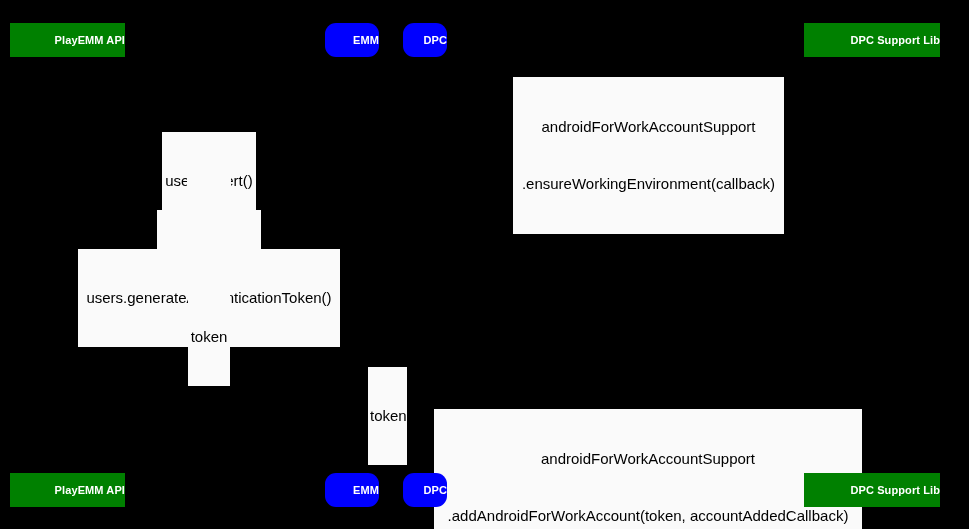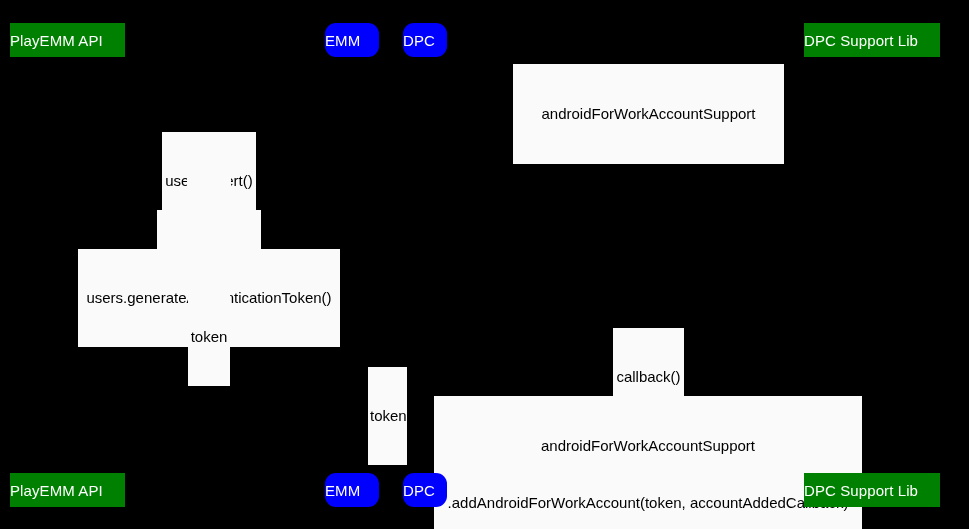--- a/index.html
+++ b/index.html
@@ -15,27 +15,28 @@
     position: relative;
     width: 969px;
     height: 529px;
     background: #000000;
     overflow: hidden;
   }
   .lifeline-box {
     position: absolute;
     display: flex;
     align-items: center;
-    justify-content: flex-start;
+    justify-content: flex-end;
     color: #ffffff;
-    font-size: 15px;
+    font-size: 11px;
     line-height: 1;
     white-space: nowrap;
     box-sizing: border-box;
     letter-spacing: 0.1px;
+    font-weight: bold;
   }
   .lifeline-box.green { background: #008000; }
   .lifeline-box.blue  { background: #0000ff; border-radius: 11px; }
 
   .msg-label {
     position: absolute;
     background: #fafafa;
     color: #000000;
     font-size: 15px;
     line-height: 19px;
@@ -43,20 +44,21 @@
     box-sizing: border-box;
     padding: 1px 1px 2px 1px;
     text-align: center;
   }
   .msg-label.single {
     padding: 1px 2px 2px 2px;
   }
   .msg-label.multi {
     padding: 2px 4px 3px 4px;
     line-height: 19px;
+    margin-top: 13px;
   }
   .msg-label .line {
     display: block;
   }
 </style>
 </head>
 <body>
 
 <div id="diagram">
 
@@ -71,20 +73,21 @@
   <div class="lifeline-box blue" style="left:403px; top:23px; width:44px; height:34px;">
     <span>DPC</span>
   </div>
 
   <div class="lifeline-box green" style="left:804px; top:23px; width:136px; height:34px;">
     <span>DPC Support Lib</span>
   </div>
 
   <div class="msg-label multi" style="left:513px; top:64px; width:271px;">
     <span class="line">androidForWorkAccountSupport</span>
+    <span class="line">.ensureWorkingEnvironment(callback)</span>
   </div>
 
   <div class="msg-label single" style="left:162px; top:132px; width:94px;">
     <span class="line">users.insert()</span>
   </div>
 
   <div class="msg-label single" style="left:187px; top:171px; width:44px;">
     <span class="line">userID</span>
   </div>
 
@@ -93,23 +96,20 @@
   </div>
 
   <div class="msg-label single" style="left:78px; top:249px; width:262px;">
     <span class="line">users.generateAuthenticationToken()</span>
   </div>
 
   <div class="msg-label single" style="left:188px; top:288px; width:42px;">
     <span class="line">token</span>
   </div>
 
-  <div class="msg-label single" style="left:613px; top:328px; width:71px;">
-    <span class="line">callback()</span>
-  </div>
 
   <div class="msg-label single" style="left:368px; top:367px; width:39px;">
     <span class="line">token</span>
   </div>
 
   <div class="msg-label multi" style="left:434px; top:396px; width:428px;">
     <span class="line">androidForWorkAccountSupport</span>
     <span class="line">.addAndroidForWorkAccount(token, accountAddedCallback)</span>
   </div>
 

